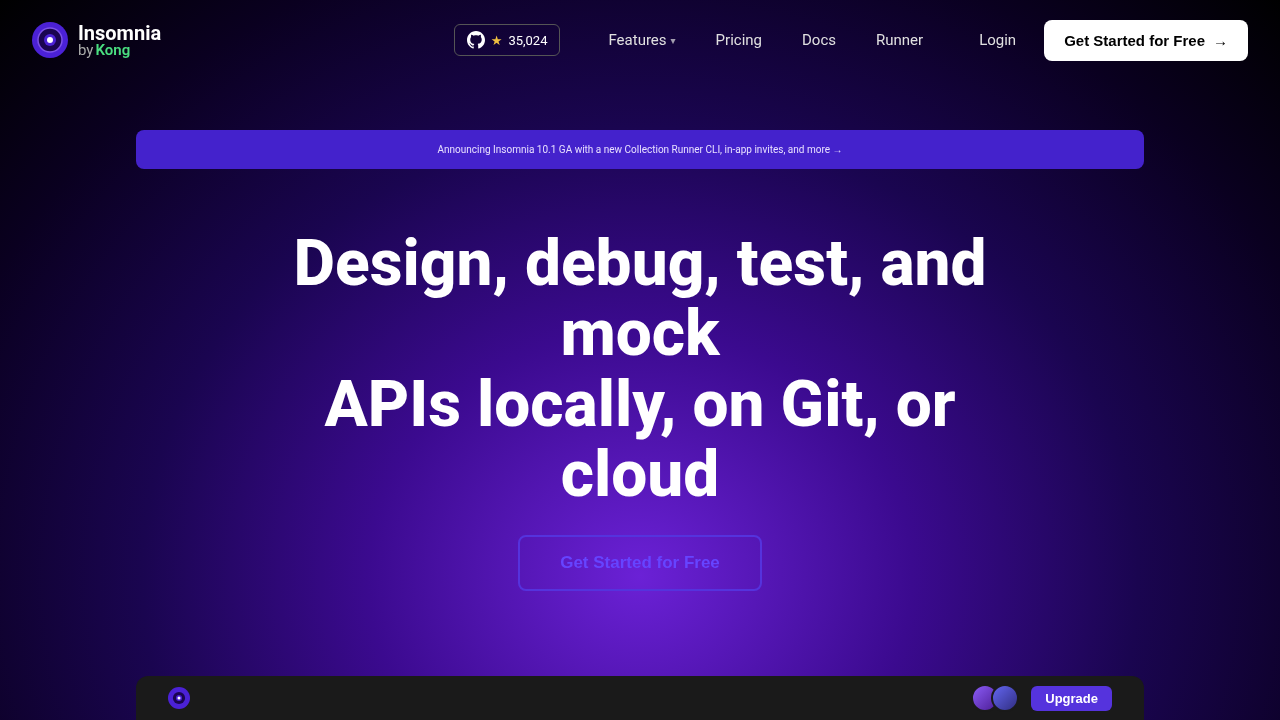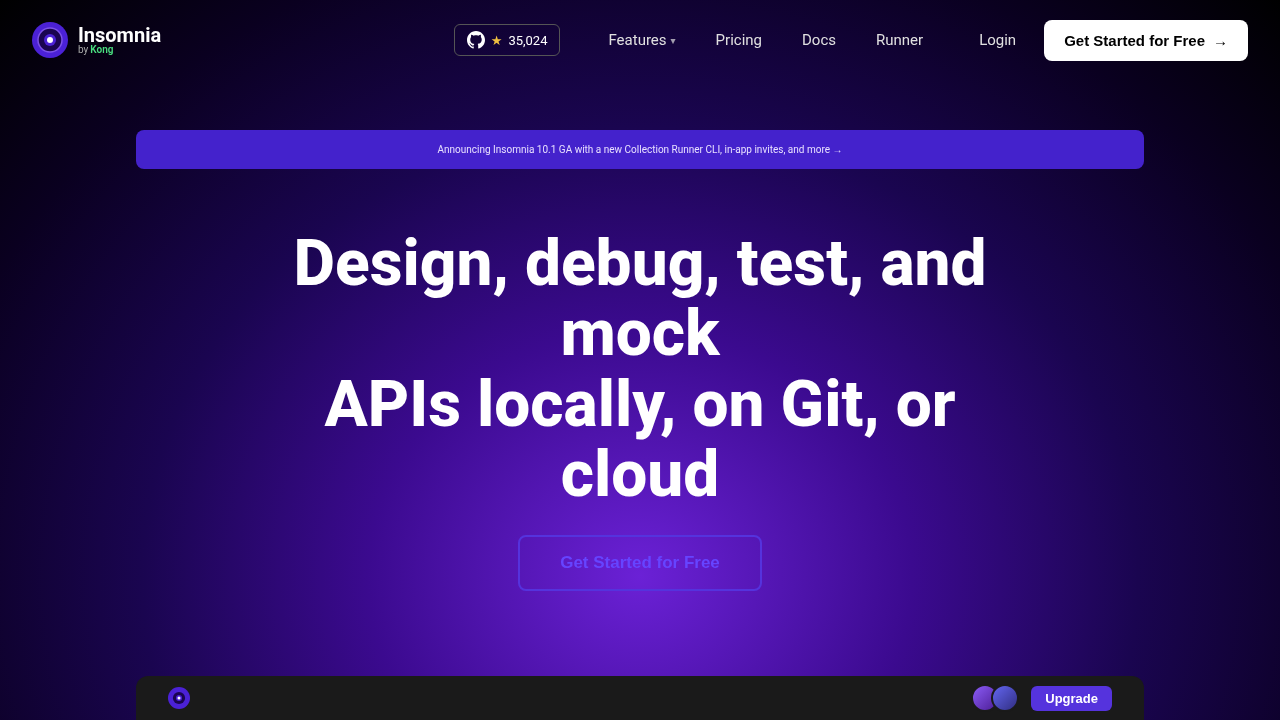--- a/index.html
+++ b/index.html
@@ -57,21 +57,21 @@
     }
 
     .logo-insomnia {
       font-size: 20px;
       font-weight: 700;
       color: #fff;
       letter-spacing: 0;
     }
 
     .logo-by-kong {
-      font-size: 10px;
+      font-size: 15px;
       color: #aaa;
       display: flex;
       align-items: center;
       gap: 2px;
     }
 
     .logo-by-kong span.kong {
       color: #4ade80;
       font-weight: 600;
     }

